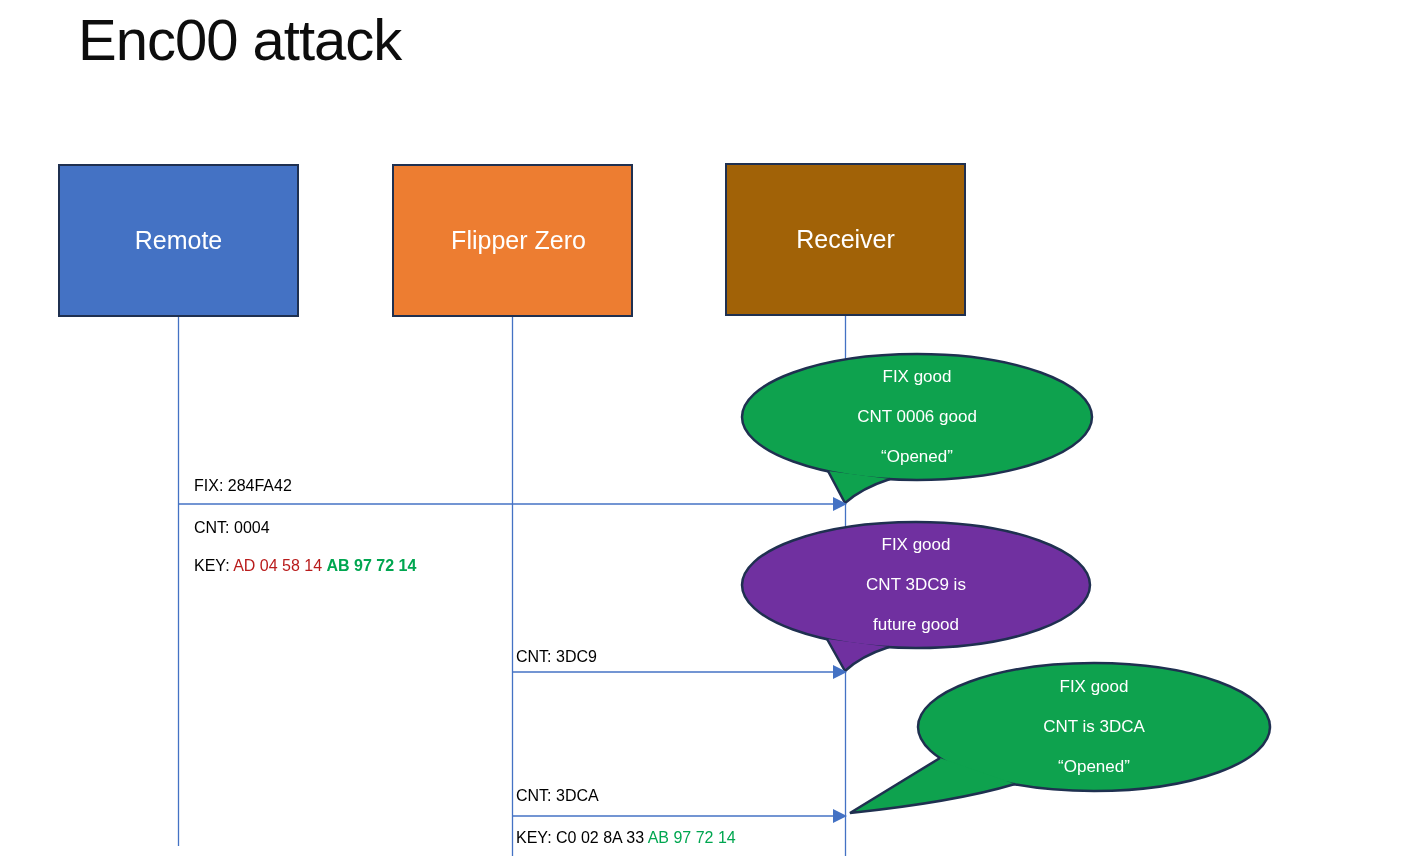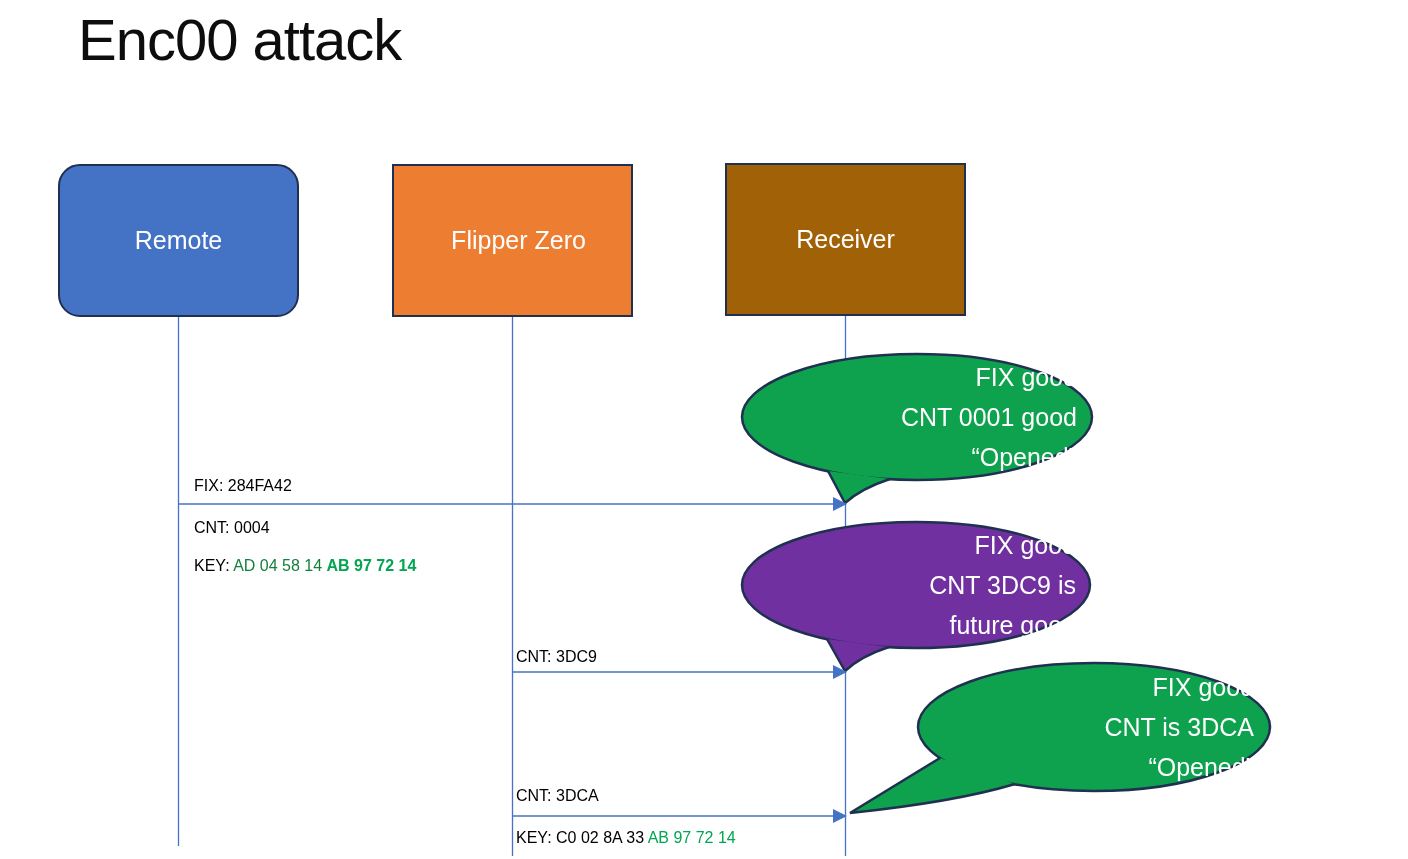--- a/index.html
+++ b/index.html
@@ -15,32 +15,32 @@
     font-size:58px;font-weight:300;color:#0d0d0d;
     letter-spacing:-1px;
   }
   .layer{position:absolute;left:0;top:0;}
   .actor{
     position:absolute;top:164px;width:241px;height:153px;
     border:2px solid #1F3050;box-sizing:border-box;
     display:flex;align-items:center;justify-content:center;
     color:#ffffff;font-size:25px;
   }
-  .actor-remote{left:58px;border-radius:22px;}
+  .actor-remote{left:58px;}
   .actor-flipper{left:392px;padding-left:12px;}
   .actor-receiver{left:725px;top:163px;}
   .msg{
     position:absolute;font-size:16px;color:#000;white-space:nowrap;line-height:30px;
   }
   .run-red{font-weight:400;}
   .run-green{font-weight:400;}
   .run-green.bold{font-weight:700;}
   .callout-text{
-    position:absolute;width:320px;text-align:right;
-    color:#ffffff;font-size:25px;line-height:40px;
+    position:absolute;width:320px;text-align:center;
+    color:#ffffff;font-size:17px;line-height:40px;
   }
   .lifeline{stroke-width:1.3;}
   .arrow-line{stroke-width:1.6;}
   .shape{stroke-width:2.5;}
 </style>
 </head>
 <body>
 
 <div class="slide">
 
@@ -87,33 +87,33 @@
   <div class="actor actor-flipper" style="background-color: rgb(237, 125, 49);">
     <span>Flipper Zero</span>
   </div>
   <div class="actor actor-receiver" style="background-color: #a16207;">
     <span>Receiver</span>
   </div>
 
   <div class="msg" style="left:194px;top:471px;">FIX: 284FA42</div>
   <div class="msg" style="left:194px;top:513px;">CNT: 0004</div>
   <div class="msg" style="left:194px;top:551px;">
-    <span>KEY: </span><span class="run-red" style="color: #15803d;">AD 04 58 14 </span><span class="run-green bold" style="color: rgb(0, 166, 80);">AB 97 72 14</span>
+    <span>KEY: </span><span class="run-red" style="color: #b91c1c;">AD 04 58 14 </span><span class="run-green bold" style="color: rgb(0, 166, 80);">AB 97 72 14</span>
   </div>
 
   <div class="msg" style="left:516px;top:642px;">CNT: 3DC9</div>
 
   <div class="msg" style="left:516px;top:781px;">CNT: 3DCA</div>
   <div class="msg" style="left:516px;top:823px;">
     <span>KEY: C0 02 8A 33 </span><span class="run-green" style="color: rgb(0, 166, 80);">AB 97 72 14</span>
   </div>
 
   <div class="callout-text" style="left:757px;top:357px;">
     <div>FIX good</div>
-    <div>CNT 0001 good</div>
+    <div>CNT 0006 good</div>
     <div>“Opened”</div>
   </div>
   <div class="callout-text" style="left:756px;top:525px;">
     <div>FIX good</div>
     <div>CNT 3DC9 is</div>
     <div>future good</div>
   </div>
   <div class="callout-text" style="left:934px;top:667px;">
     <div>FIX good</div>
     <div>CNT is 3DCA</div>

